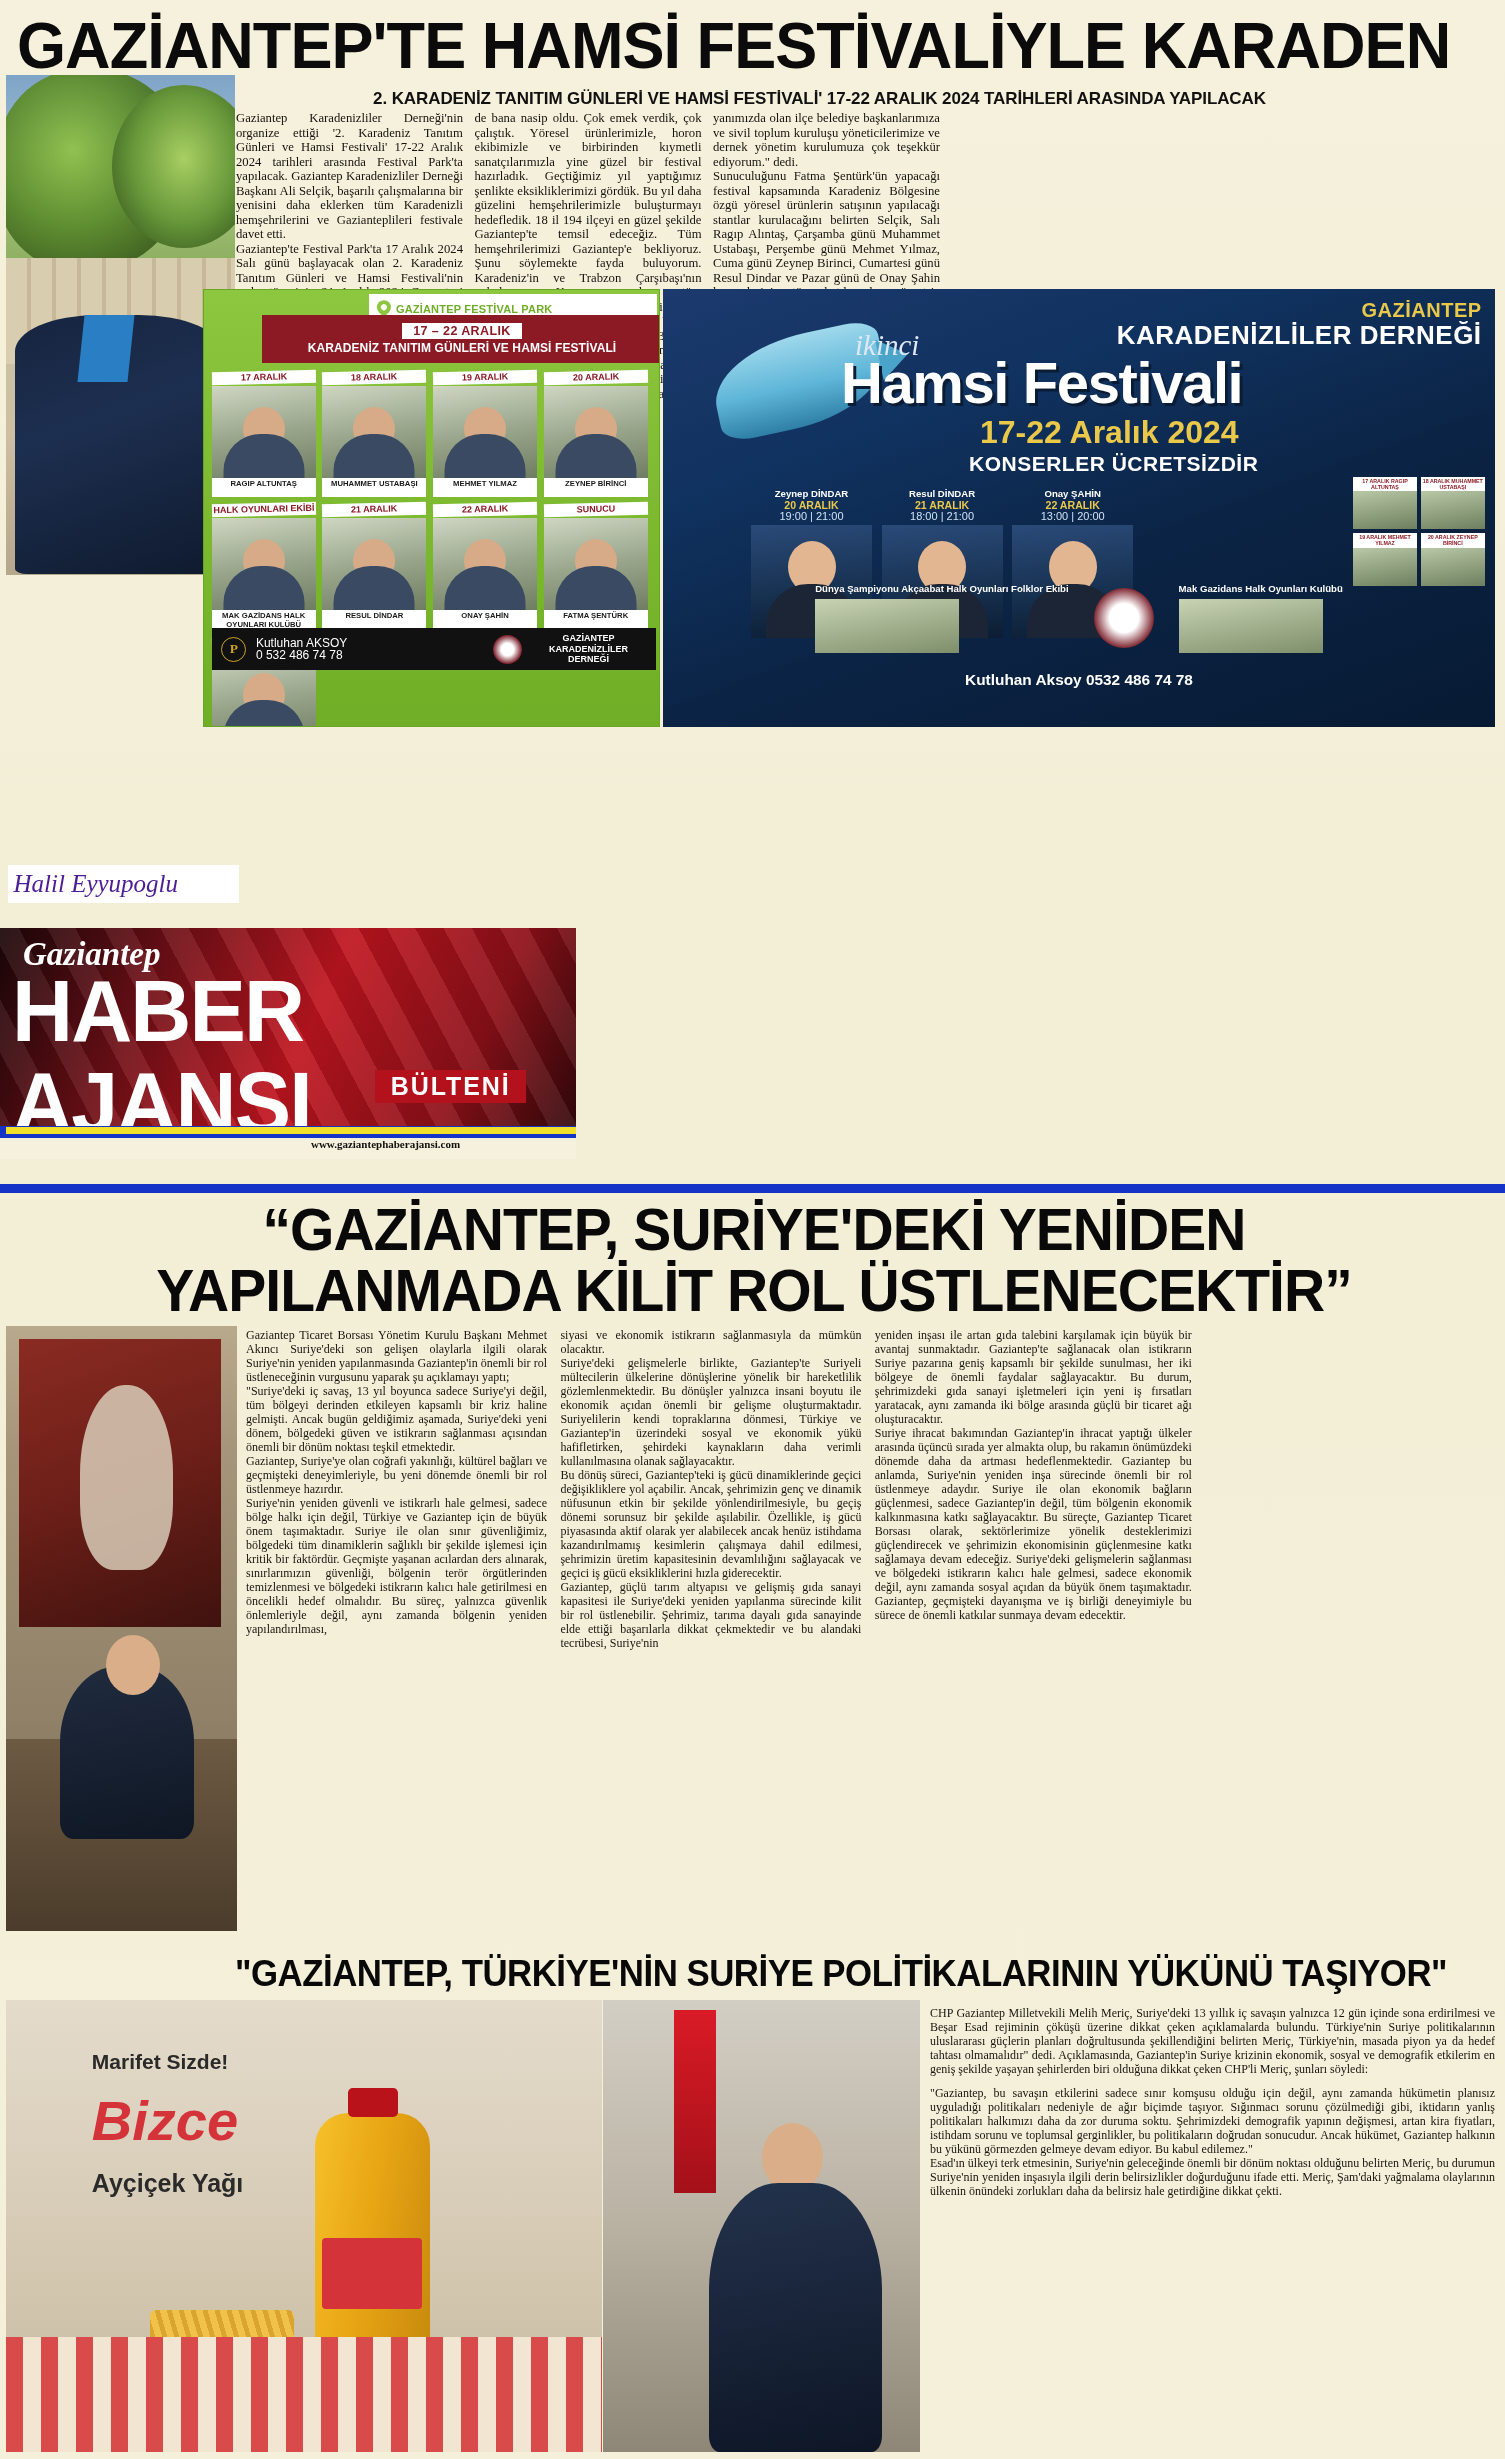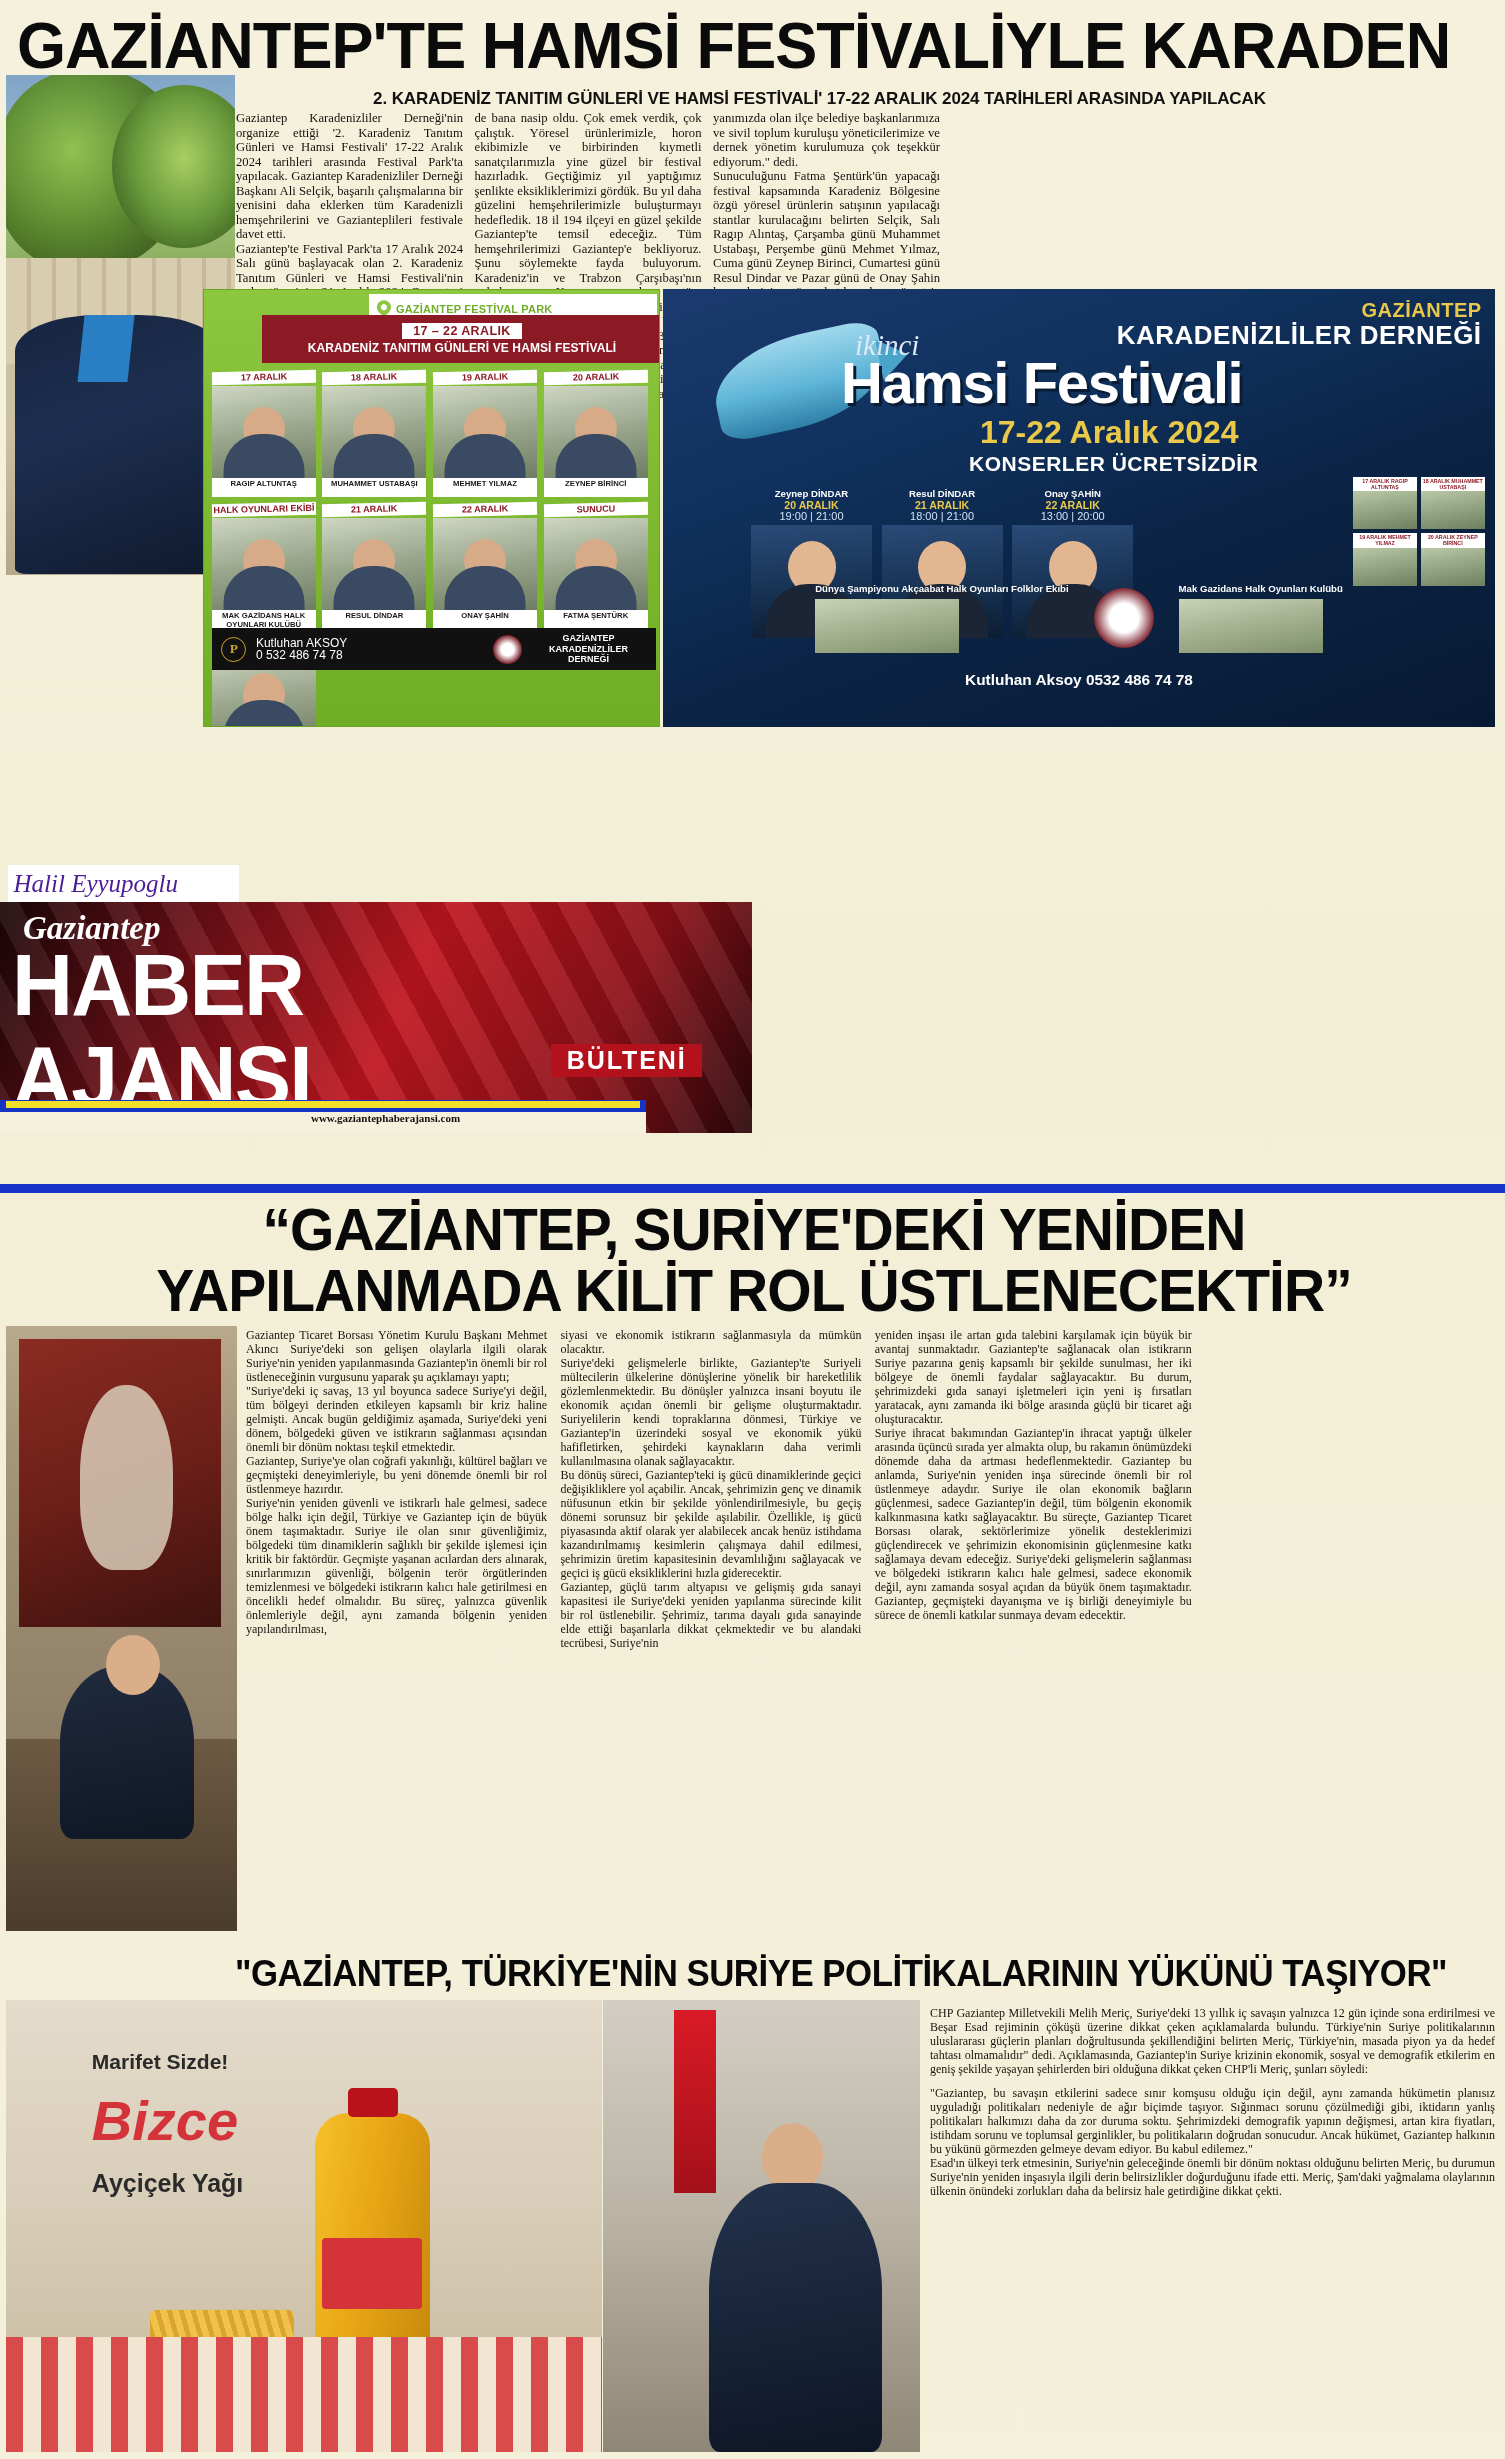--- a/index.html
+++ b/index.html
@@ -201,21 +201,21 @@
     color:#e9c84a; font-family:"Liberation Sans",sans-serif; font-weight:700; font-size:21px;
     letter-spacing:0.3px; }
 
   
   .signature {
     position:absolute; left:7.7px; top:865px; width:231px; height:38px;
     background:#fff; display:flex; align-items:center; padding-left:5.8px;
     font-family:"Liberation Serif", serif; font-style:italic; font-size:25px; color:#4c1d95;
   }
   .masthead {
-    position:absolute; left:0; top:902px; width:752px; height:231px;
+    position:absolute; left:0; top:928px; width:576px; height:231px;
     background: linear-gradient(115deg,#1a0608 0%, #6d0f16 25%, #c0151f 52%, #8d1018 78%, #2a0709 100%);
     overflow:hidden;
   }
   .masthead::before{content:"";position:absolute;inset:0;
     background: repeating-linear-gradient(62deg, rgba(255,255,255,.07) 0 25px, rgba(0,0,0,.10) 25px 50px);}
   .mh-gaz { position:absolute; left:23px; top:7.7px; color:#fff;
     font-family:"Liberation Serif",serif; font-style:italic; font-weight:700; font-size:33px; }
   .mh-main { position:absolute; left:11.5px; top:37px; width:624px; color:#fff;
     font-family:"Liberation Sans",sans-serif; font-weight:700; font-size:88px;
     line-height:92px; letter-spacing:-1.9px; transform:scaleX(.96); transform-origin:left; }

